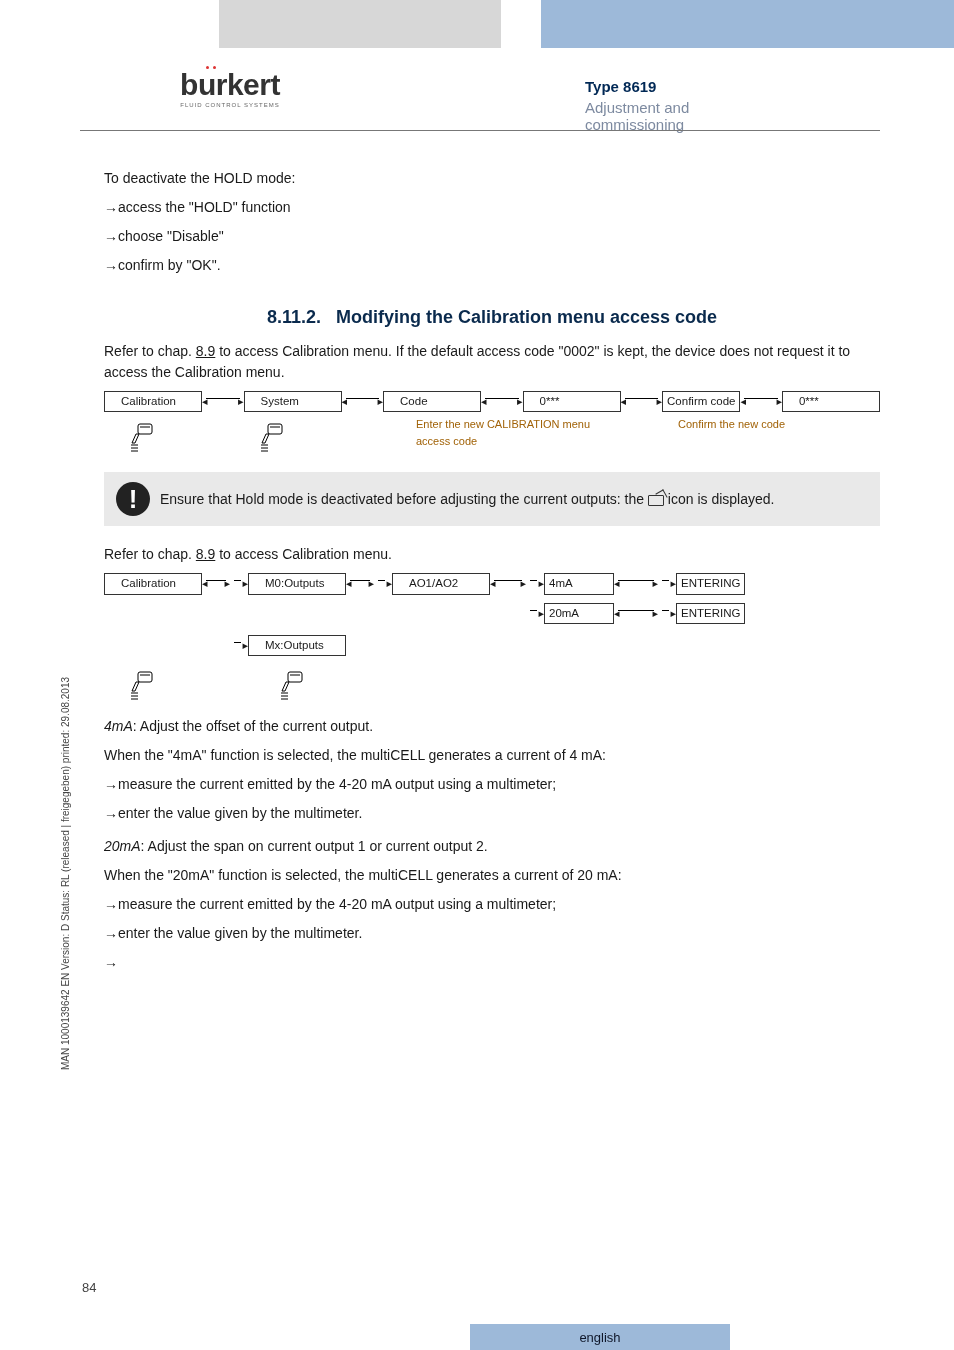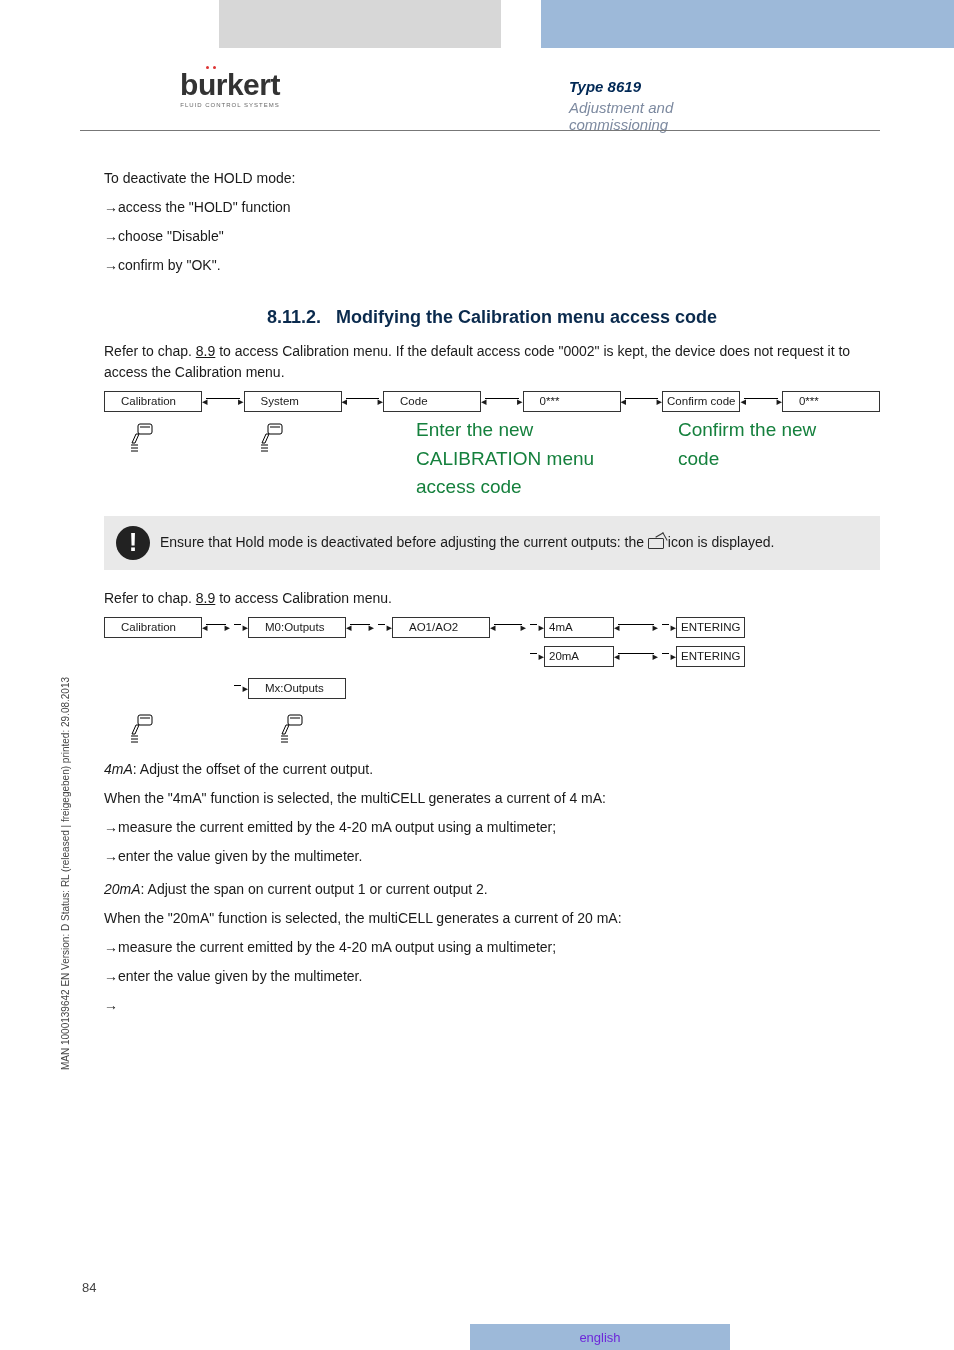--- a/index.html
+++ b/index.html
@@ -8,21 +8,21 @@
   .top-bars { position: absolute; top: 0; left: 0; width: 954px; height: 48px; }
   .bar-grey { position: absolute; top: 0; left: 219px; width: 282px; height: 48px; background: #d7d7d7; }
   .bar-white { position: absolute; top: 0; left: 501px; width: 40px; height: 48px; background: #fff; }
   .bar-blue  { position: absolute; top: 0; left: 541px; width: 413px; height: 48px; background: #9db9d9; }
   .logo-block { position: absolute; top: 70px; left: 170px; width: 120px; text-align: center; }
   .logo-word { font-weight: 800; font-size: 30px; letter-spacing: -0.5px; color: #333; line-height: 1; }
   .logo-word .umlaut { position: relative; }
   .logo-word .umlaut::before { content: ""; position: absolute; top: -2px; left: 8px; width: 3px; height: 3px; border-radius: 50%; background: #d33; }
   .logo-word .umlaut::after  { content: ""; position: absolute; top: -2px; left: 15px; width: 3px; height: 3px; border-radius: 50%; background: #d33; }
   .logo-sub { font-size: 6px; letter-spacing: 1px; color: #666; margin-top: 2px; }
-  .hdr-right { position: absolute; top: 78px; left: 569px; font-size: 15px; font-style: italic; }
+  .hdr-right { position: absolute; top: 78px; left: 585px; font-size: 15px; }
   .hdr-type { font-weight: 700; color: #002855; }
   .hdr-sub  { color: #7d8aa0; margin-top: 4px; }
   .rule { position: absolute; top: 130px; left: 80px; width: 800px; height: 1px; background: #777; }
   .content { position: absolute; top: 168px; left: 104px; width: 776px; font-size: 14px; color: #1a1a1a; line-height: 1.5; }
   .content p { margin-bottom: 8px; }
   .arrow { display:inline-block; width:14px; }
   h3.sec { font-size: 18px; font-weight: 800; color: #0a2a4d; margin: 28px 0 10px 0; text-align: center; }
   .link { text-decoration: underline; }
   .note-box { display: flex; align-items: center; background: #e9e9e9; padding: 10px 12px; margin: 14px 0 18px 0; }
   .note-icon { width: 34px; height: 34px; border-radius: 50%; background: #222; color: #fff; font-weight: 900; font-size: 26px; display:flex; align-items:center; justify-content:center; margin-right: 10px; flex: 0 0 34px; }
@@ -34,24 +34,24 @@
   .node.wide { min-width: 98px; padding-left: 16px; }
   .bi { position:relative; width:44px; height:16px; display:inline-block; }
   .bi::before { content:""; position:absolute; top:7px; left:4px; right:4px; height:1px; background:#000; }
   .bi .la { position:absolute; left:0; top:2px; font-size:11px; }
   .bi .ra { position:absolute; right:0; top:2px; font-size:11px; }
   .uni-r { position:relative; width:30px; height:16px; display:inline-block; }
   .uni-r::before { content:""; position:absolute; top:7px; left:4px; right:7px; height:1px; background:#000; }
   .uni-r .ra { position:absolute; right:0; top:2px; font-size:11px; }
   .screw { width:40px; height:42px; display:flex; align-items:center; justify-content:center; }
   .screw svg { display:block; }
-  .caption { font-size: 19px; color:#15803d; }
+  .caption { font-size: 11px; color:#a16207; }
   .sidetext { position:absolute; left:60px; top:1070px; transform: rotate(-90deg); transform-origin: left top; font-size:10px; color:#444; white-space:nowrap; }
   .pagenum { position:absolute; left:82px; top:1280px; font-size:13px; color:#444; }
-  .footer-tab { position:absolute; left:470px; bottom:0; width:260px; height:26px; background:#9db9d9; color:#6d28d9; font-size:13px; display:flex; align-items:center; justify-content:center; }
+  .footer-tab { position:absolute; left:470px; bottom:0; width:260px; height:26px; background:#9db9d9; color:#0f172a; font-size:13px; display:flex; align-items:center; justify-content:center; }
   .col { display:flex; flex-direction:column; align-items:flex-start; }
   .sp { display:inline-block; }
 </style>
 </head>
 <body>
 <div class="page">
 
 <div class="top-bars">
   <div class="bar-grey"></div>
   <div class="bar-white"></div>

